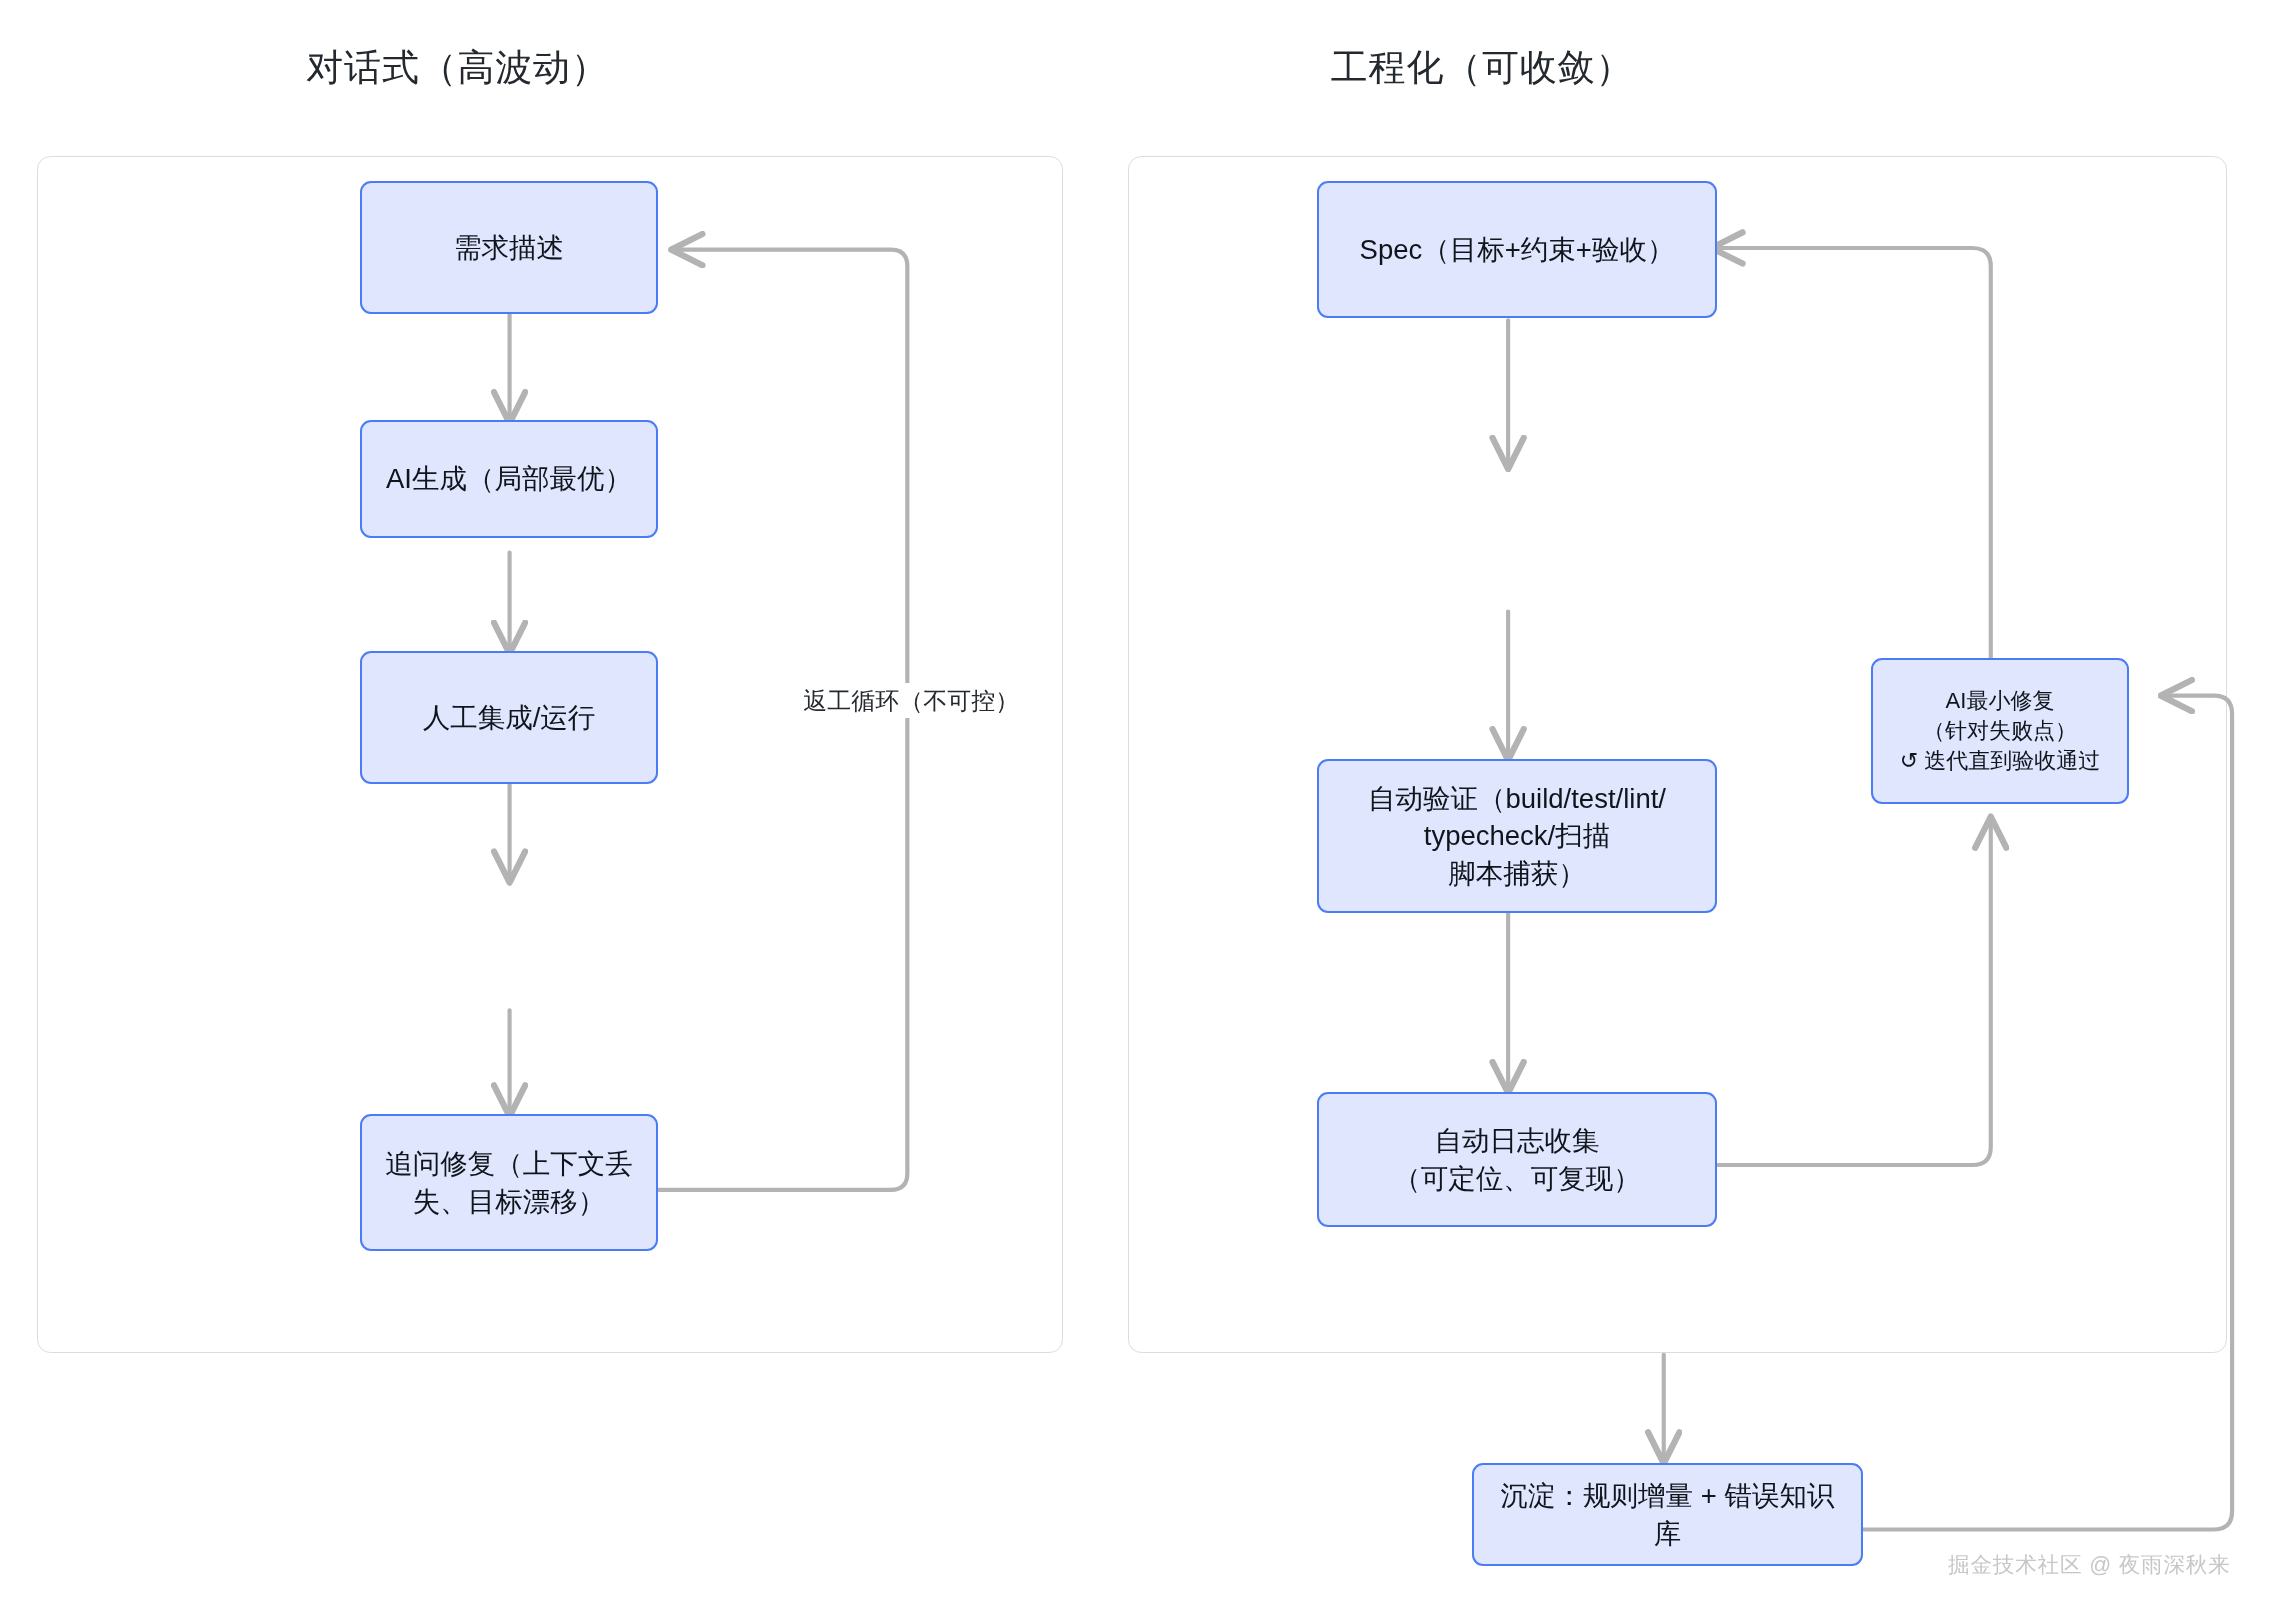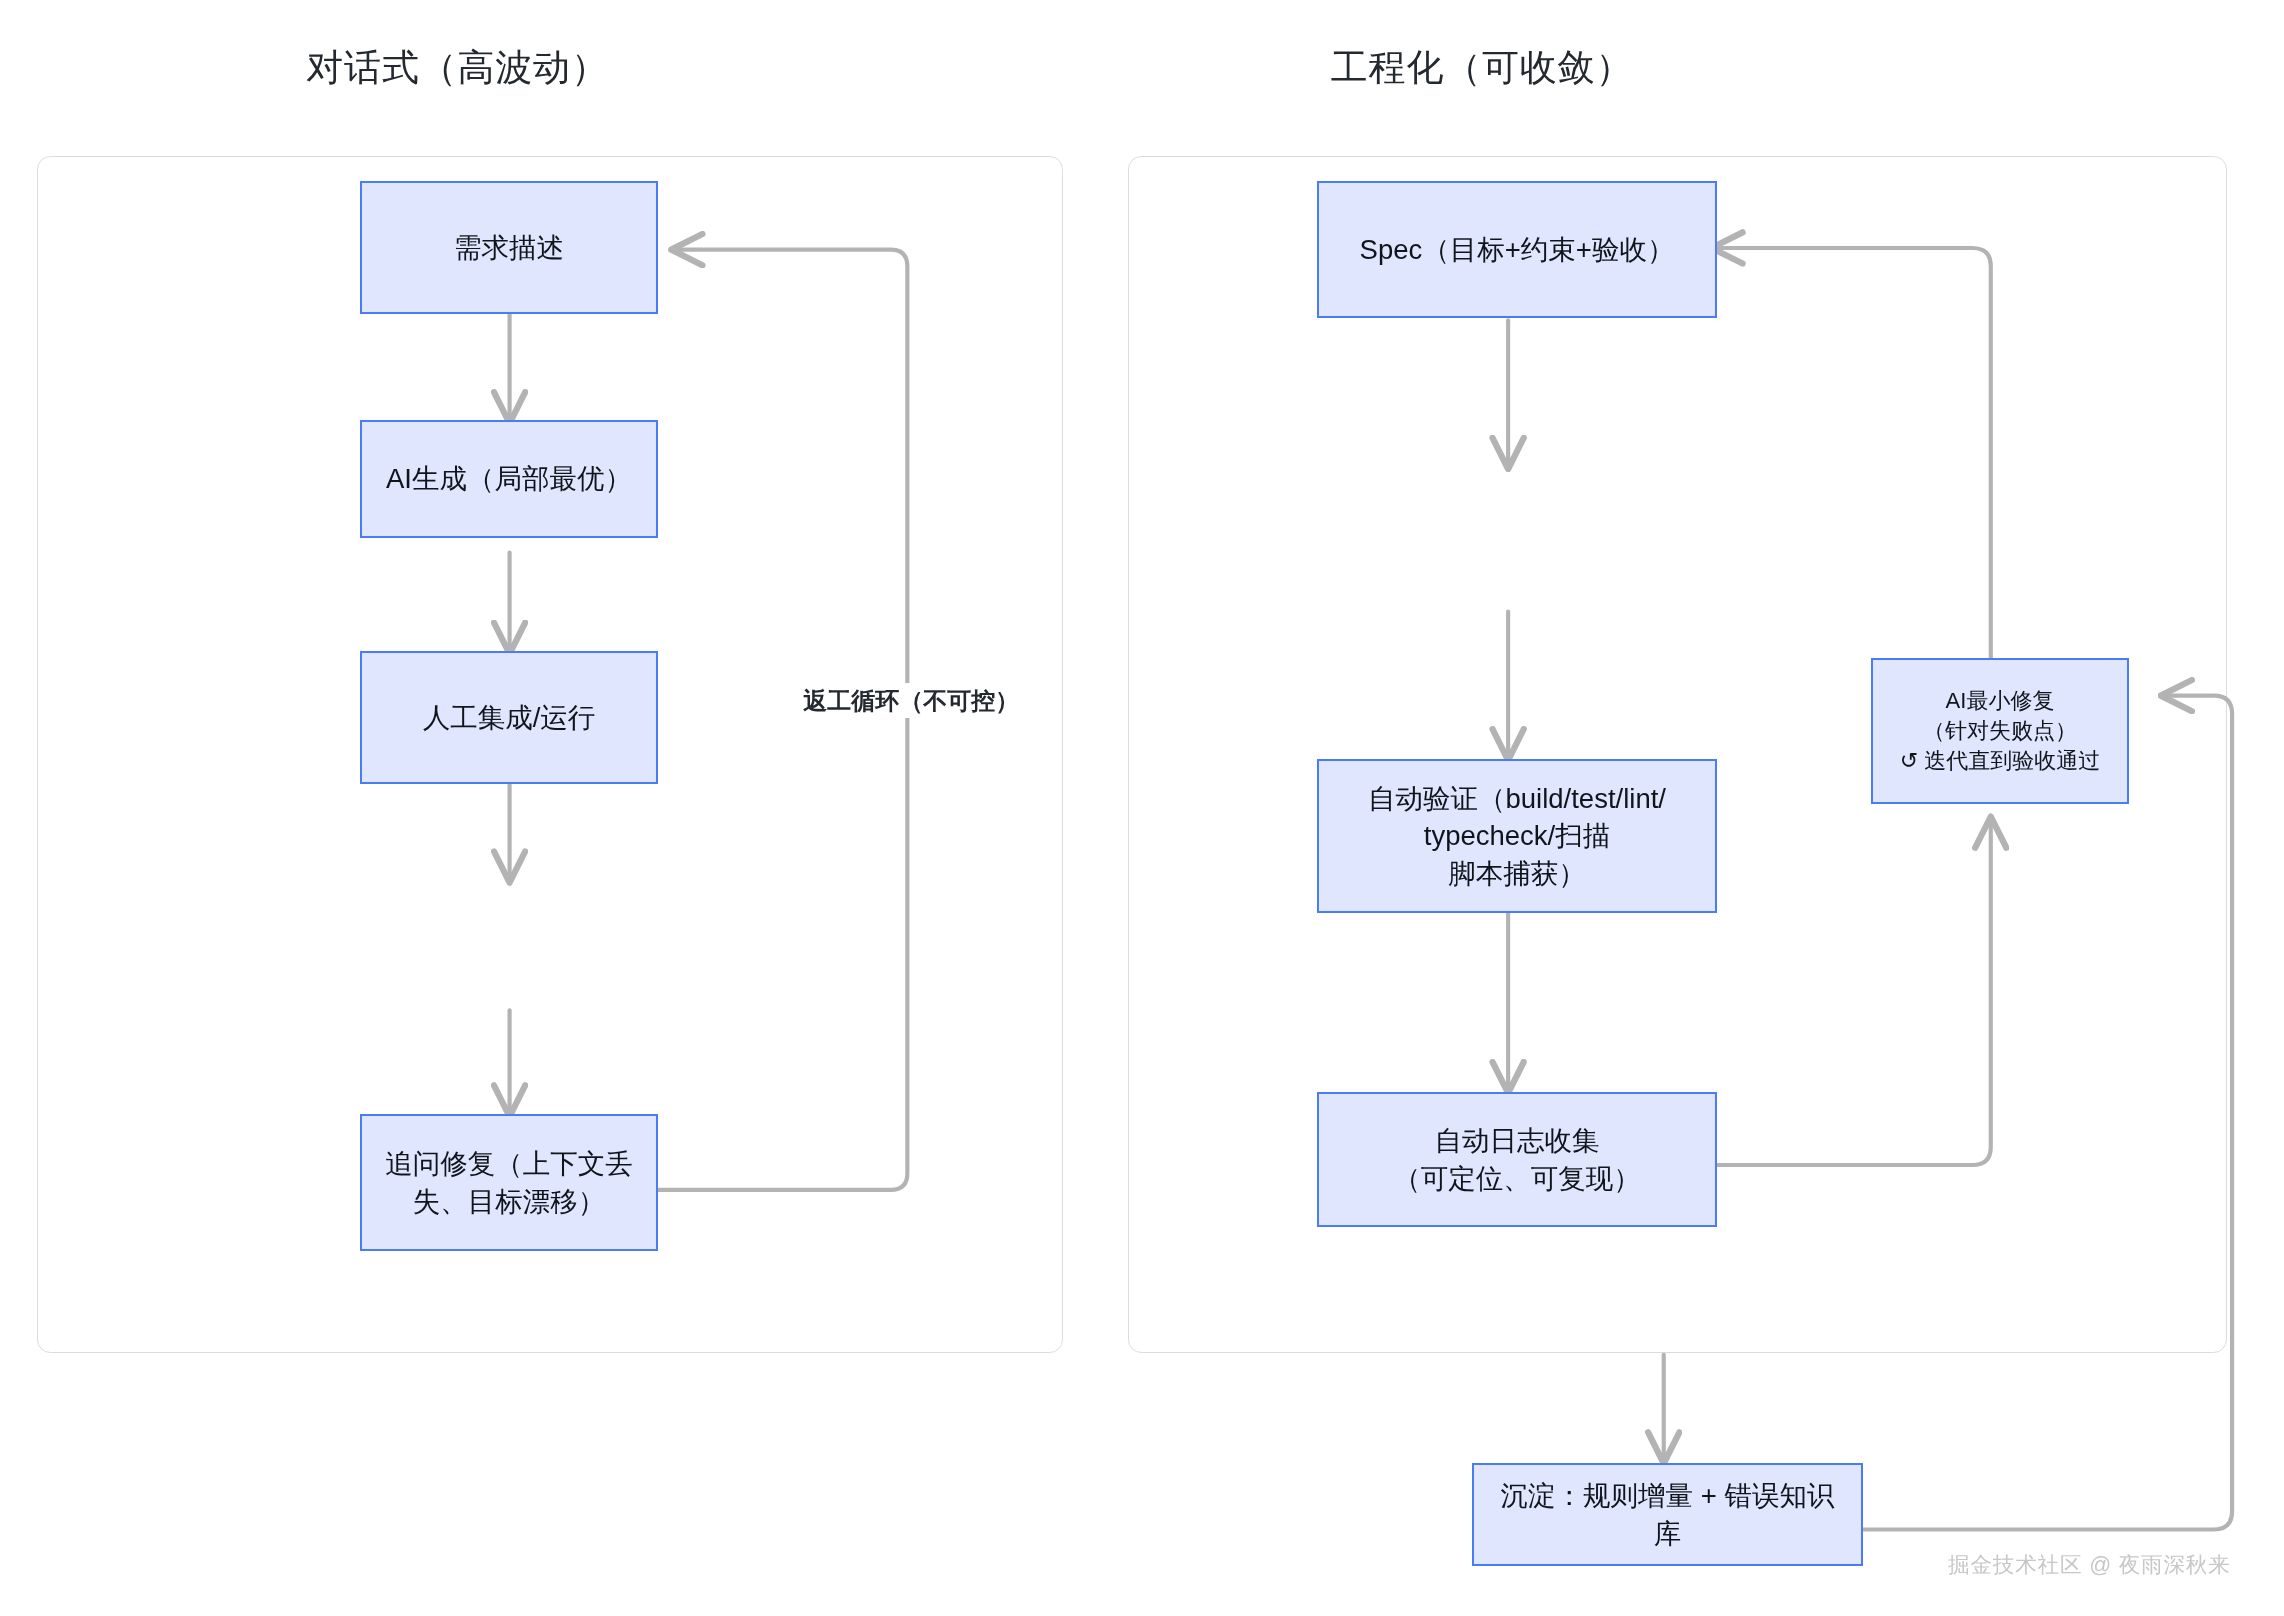--- a/index.html
+++ b/index.html
@@ -40,40 +40,39 @@
     border: 1.7px solid #dcdcdc;
     border-radius: 13.3px;
     background: #ffffff;
     box-sizing: border-box;
   }
   .node {
     position: absolute;
     box-sizing: border-box;
     border: 2.5px solid #4a7df5;
     background: #dfe6fd;
-    border-radius: 0;
+    border-radius: 11px;
     display: flex;
     align-items: center;
     justify-content: center;
     text-align: center;
     font-size: 27.5px;
     line-height: 1.35;
     color: #10151c;
     padding: 5px 11.7px;
     white-space: pre-line;
   }
   .edge-label {
     position: absolute;
     font-size: 24px;
     color: #24292f;
     background: #ffffff;
     padding: 1.7px 8.3px;
     white-space: nowrap;
     text-align: center;
-    font-weight: bold;
   }
   .watermark {
     position: absolute;
     font-size: 21.6px;
     color: #c7c7c7;
     white-space: nowrap;
     letter-spacing: 0.8px;
   }
 </style>
 </head>

